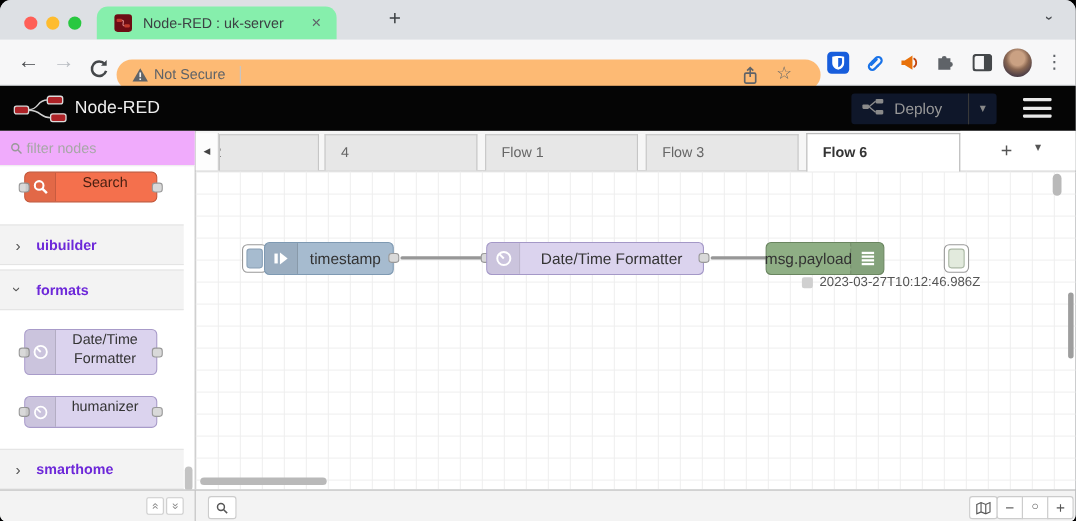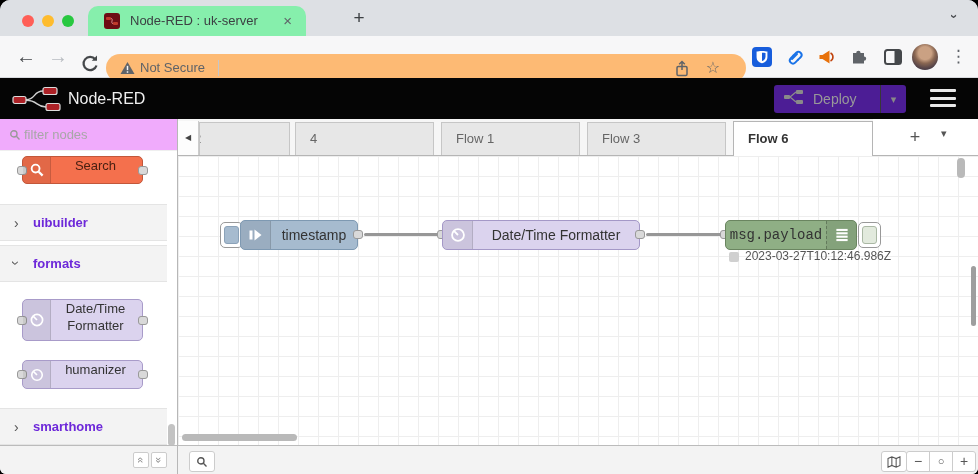--- a/index.html
+++ b/index.html
@@ -42,21 +42,21 @@
   .ext-puzzle { left:850px; top:12px; }
   .ext-side { left:884px; top:13px; }
   .avatar { position:absolute; left:912px; top:8px; width:26px; height:26px; border-radius:50%;
             background:radial-gradient(circle at 50% 35%, #caa183 30%, #8a6752 48%, #4e3f47 75%, #3c3a44 100%); }
   .menu-dots { position:absolute; left:950px; top:8px; font-size:17px; color:#5f6368; line-height:26px; }
 
   
   .nr-header { position:absolute; left:0; top:78px; width:978px; height:41px; background:#050505; }
   .nr-logo { position:absolute; left:12px; top:7px; }
   .nr-title { position:absolute; left:68px; top:0; line-height:41px; color:#efefef; font-size:16px; }
-  .deploy-btn { position:absolute; left:774px; top:7px; width:132px; height:28px; background:#4c1d95; border-radius:3px; display:flex; align-items:center; }
+  .deploy-btn { position:absolute; left:774px; top:7px; width:132px; height:28px; background:#0f172a; border-radius:3px; display:flex; align-items:center; }
   .deploy-icon { margin-left:9px; }
   .deploy-label { color:#999; font-size:14px; margin-left:8px; }
   .deploy-caret { margin-left:auto; width:26px; text-align:center; color:#888; font-size:11px; border-left:1px solid #383838; line-height:28px; height:28px; }
   .hamburger { position:absolute; left:930px; top:11px; width:26px; height:19px; }
   .hamburger i { display:block; width:26px; height:3px; background:#e9e9e9; border-radius:1px; margin-bottom:4.5px; }
 
   
   .palette { position:absolute; left:0; top:119px; width:178px; height:326px; background:#fff; border-right:1px solid #b7b7b7; }
   .filter-row { position:absolute; left:0; top:0; width:177px; height:32px; background:#f0abfc; border-bottom:1px solid #efefef; }
   .filter-row svg { position:absolute; left:9px; top:10px; }
@@ -116,21 +116,21 @@
   .fnode .icon-left svg, .fnode .icon-right svg { position:absolute; left:50%; top:50%; transform:translate(-50%,-50%); }
 
   .n-inject { left:62px; top:64px; width:118px; background:#a6bbcf; border-color:#7e99b2; }
   .n-inject .flabel { left:30px; right:0; }
   .inject-btn { position:absolute; left:42px; top:66px; width:23px; height:26px; background:#fff; border:1px solid #999; border-radius:5px; }
   .inject-btn i { position:absolute; left:3px; top:3px; right:3px; bottom:3px; background:#a6bbcf; border:1px solid #8ba2b8; border-radius:3px; }
 
   .n-fmt { left:264px; top:64px; width:198px; background:#dbd3ee; border-color:#a498c7; }
   .n-fmt .flabel { left:30px; right:0; }
 
-  .n-debug { left:547px; top:64px; width:132px; background:#8faf85; border-color:#6a8560;font-family:Liberation Mono, monospace; }
+  .n-debug { left:518px; top:64px; width:108px; background:#8faf85; border-color:#6a8560; }
   .n-debug .flabel { left:0; right:30px; }
   .debug-btn { position:absolute; left:680px; top:66px; width:23px; height:26px; background:#fff; border:1px solid #999; border-radius:5px; }
   .debug-btn i { position:absolute; left:3px; top:3px; right:3px; bottom:3px; background:#e2eadd; border:1px solid #aab8a4; border-radius:3px; }
 
   .wire { position:absolute; height:3px; background:#979797; border-radius:2px; top:77px; }
   .wire1 { left:186px; width:80px; }
   .wire2 { left:468px; width:81px; }
 
   .cport { position:absolute; width:10px; height:9px; background:#d9d9d9; border:1px solid #999; border-radius:3px; top:74px; }
 

